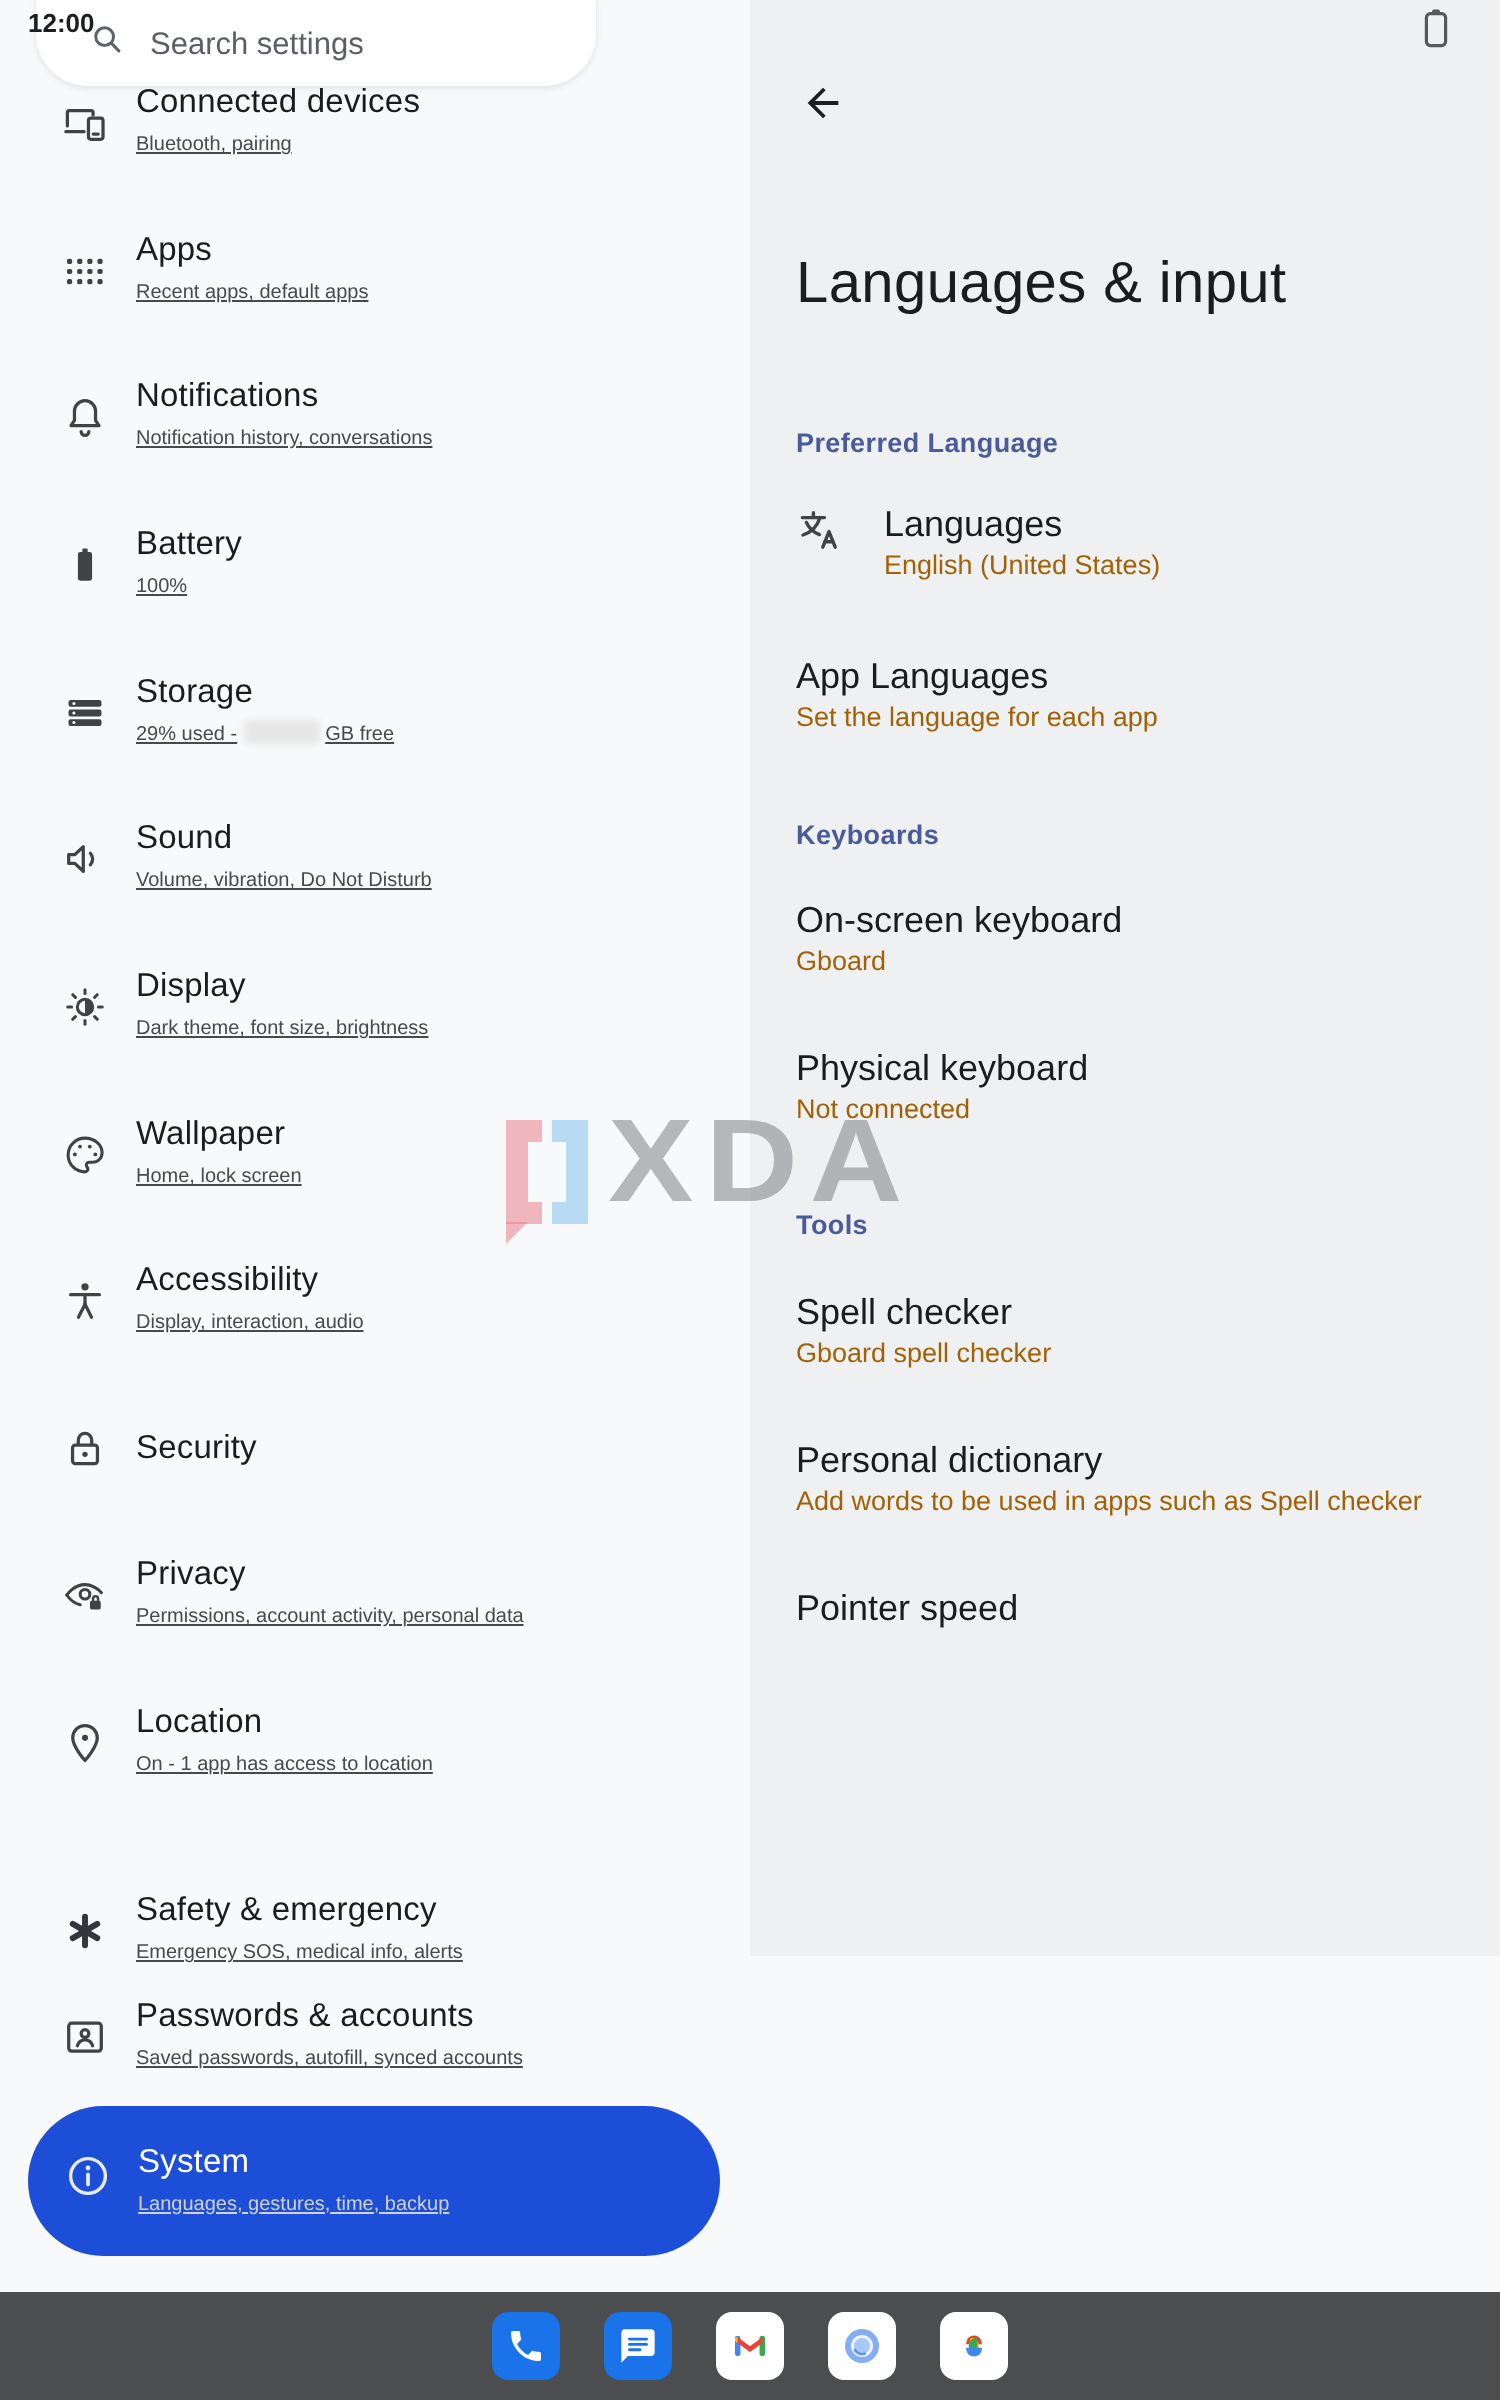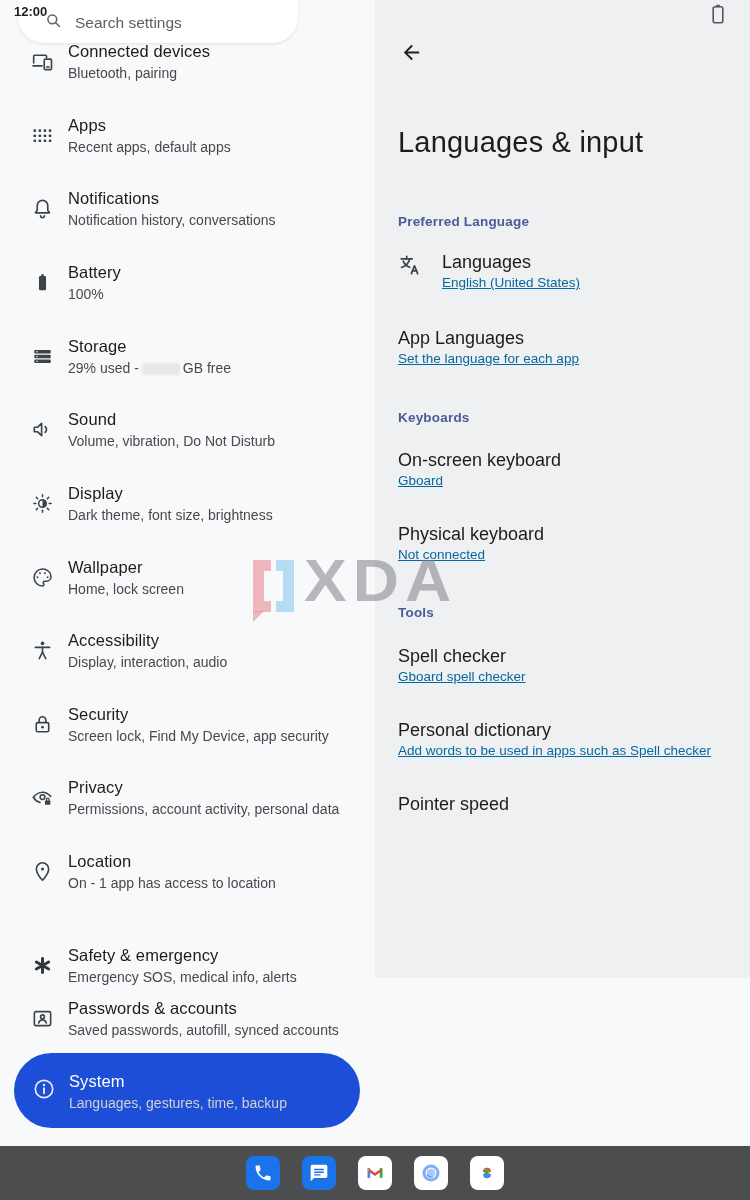--- a/index.html
+++ b/index.html
@@ -19,39 +19,39 @@
     border-radius:26px;box-shadow:0 1px 3px rgba(0,0,0,.10);display:flex;align-items:flex-end;
     padding:0 0 11px 26px;box-sizing:border-box;z-index:5;}
   .search-pill .mag{margin-right:12px;margin-bottom:-2px;}
   .search-pill .ph{font-size:15.5px;color:#5b5e63;}
 
   
   .srow{position:absolute;left:0;width:375px;height:74px;display:flex;align-items:center;box-sizing:border-box;padding:0 12px 0 30px;}
   .srow .sicon{width:24px;height:24px;flex:0 0 24px;margin-right:14px;display:flex;align-items:center;justify-content:center;}
   .stxt{display:flex;flex-direction:column;gap:3px;min-width:0;}
   .stitle{font-size:16.5px;line-height:21px;color:#1b1c1e;letter-spacing:.1px;}
-  .ssub{font-size:14px;line-height:16px;color:#47494c;}
+  .ssub{font-size:10px;line-height:16px;color:#47494c;text-decoration:underline;}
   .redacted{display:inline-block;width:38px;height:12px;background:#e7e7e7;border-radius:2px;filter:blur(1.5px);vertical-align:-2px;margin:0 3px;}
 
   
   .system-pill{position:absolute;left:14px;top:1053px;width:346px;height:75px;background:#1d4ed8;border-radius:38px;
     display:flex;align-items:center;box-sizing:border-box;padding:0 12px 0 18px;}
   .system-pill .sicon{margin-right:13px;}
   .system-pill .stitle{color:#ffffff;}
   .system-pill .ssub{color:#cfd1d3;}
 
   
   .back-btn{position:absolute;left:22px;top:40px;width:28px;height:28px;display:flex;align-items:center;justify-content:center;cursor:pointer;}
   .page-title{position:absolute;left:23px;top:126px;font-size:29px;color:#1b1c1e;letter-spacing:.2px;}
   .sec-header{position:absolute;left:23px;font-size:13.5px;font-weight:bold;color:#4a5c97;letter-spacing:.2px;}
   .ditem{position:absolute;left:23px;display:flex;align-items:flex-start;}
   .ditem .dicon{width:24px;height:24px;margin-right:20px;margin-top:3px;}
   .dtxt{display:flex;flex-direction:column;gap:0;}
   .dtitle{font-size:18px;line-height:24px;color:#1b1c1e;}
-  .dsub{font-size:13.5px;line-height:17px;color:#0369a1;text-decoration:underline;}
+  .dsub{font-size:13.5px;line-height:17px;color:#a16207;}
 
   
   .watermark{position:absolute;left:253px;top:560px;display:flex;align-items:flex-start;z-index:40;pointer-events:none;}
   .wm-bl{position:relative;width:18px;height:52px;border-style:solid;border-color:rgba(232,130,138,.55);border-width:11px 0 11px 11px;box-sizing:border-box;}
   .wm-bl:after{content:"";position:absolute;left:-11px;bottom:-21px;width:0;height:0;border-left:11px solid rgba(232,130,138,.55);border-bottom:11px solid transparent;}
   .wm-br{width:18px;height:52px;border-style:solid;border-color:rgba(140,198,238,.6);border-width:11px 11px 11px 0;box-sizing:border-box;margin-left:5px;}
   .wm-text{margin-left:10px;margin-top:-9px;font-size:64px;line-height:64px;font-weight:bold;letter-spacing:6px;color:rgba(125,129,133,.55);transform:scaleY(.92);transform-origin:top;}
 
   
   .taskbar{position:absolute;left:0;top:1146px;width:750px;height:54px;background:#4c4d4e;display:flex;align-items:center;justify-content:center;gap:22px;}
@@ -236,21 +236,20 @@
     <div class="srow" style="top:687px">
       <span class="sicon">
         <svg width="23" height="23" viewBox="0 0 24 24" fill="none" stroke="#3f4346" stroke-width="1.7" stroke-linejoin="round">
             <rect x="5.5" y="10" width="13" height="9.6" rx="1.5"></rect>
             <path d="M8.5 10V7.4a3.5 3.5 0 0 1 7 0V10"></path>
             <circle cx="12" cy="14.8" r="1.4" fill="#3f4346" stroke="none"></circle>
           </svg>
       </span>
       <span class="stxt">
           <span class="stitle">Security</span>
-          <span class="ssub">Screen lock, Find My Device, app security</span>
         </span>
     </div>
 
     <div class="srow" style="top:760px">
       <span class="sicon">
         <svg width="23" height="23" viewBox="0 0 24 24" fill="none" stroke="#3f4346" stroke-width="1.6" stroke-linecap="round">
             <path d="M2.5 12S6 6.6 12 6.6c4.1 0 7 2.5 8.6 4.2"></path>
             <path d="M2.5 12c.9 1.3 3.3 4.2 7 5.1"></path>
             <circle cx="12" cy="11.6" r="2.5"></circle>
             <g>

